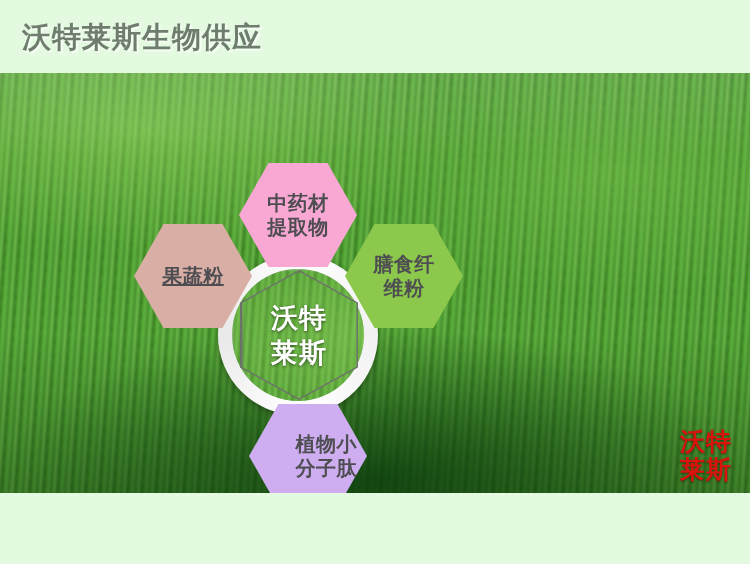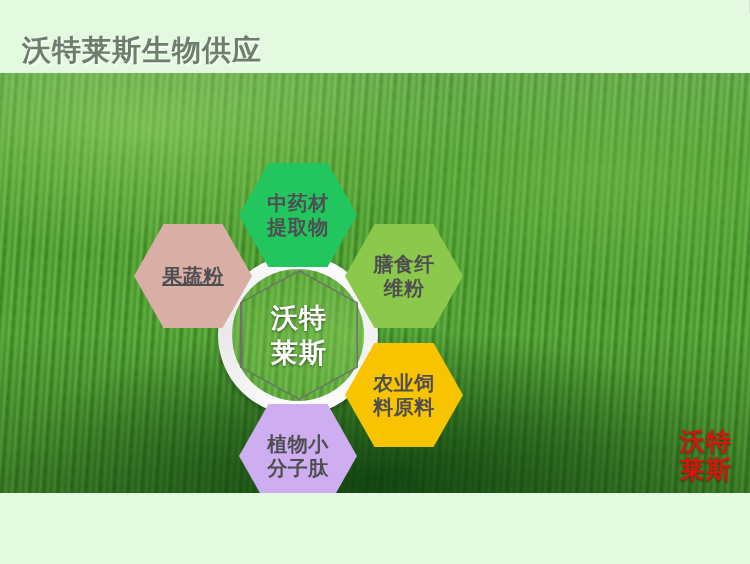--- a/index.html
+++ b/index.html
@@ -14,21 +14,20 @@
     background:#e4fae0;
     box-sizing:border-box;
     border-bottom:1px solid #d2ddd0;
     border-right:1px solid #d6e0d4;
   }
 
   
   .header{
     position:absolute;left:0;top:0;width:750px;height:73px;
     background:#e4fae0;
-    margin-top:13px;
   }
   .header-title{
     position:absolute;left:22px;top:18px;
     font-size:29px;font-weight:bold;
     letter-spacing:1px;
     color:#6e7d6d;
     text-shadow:1px 1px 0 #f3fff0, 2px 2px 1px rgba(255,255,255,.7);
     white-space:nowrap;
   }
 
@@ -78,21 +77,21 @@
     color:#4e4e52;
     letter-spacing:0.5px;
     box-sizing:border-box;padding:0 10px;
     filter:drop-shadow(0 1px 2px rgba(0,0,0,.30));
   }
   .hex span{display:block;white-space:pre-line;}
 
   .hex-top      {left:109px;top:8px;}
   .hex-ur       {left:215px;top:69px;}
   .hex-lr       {left:215px;top:188px;}
-  .hex-bottom   {left:109px;top:249px;}
+  .hex-bottom   {left:119px;top:249px;justify-content:flex-end;}
   .hex-ll       {left:4px;top:188px;}
   .hex-ul       {left:4px;top:69px;text-decoration:underline;}
 
   
   .ring{
     position:absolute;left:88px;top:100px;width:160px;height:160px;
     border-radius:50%;
     background:
       conic-gradient(from 0deg,#ffffff,#f1f1f1,#ffffff,#e9e9e9,#ffffff);
     box-shadow:0 2px 6px rgba(0,0,0,.35);
@@ -162,34 +161,30 @@
     <div class="photo-vignette"></div>
 
     <div class="cluster">
 
       <div class="ring">
         <div class="ring-hole">
           <div class="photo-bg"></div>
         </div>
       </div>
 
-      <div class="hex hex-top" style="background:#22c55e">
+      <div class="hex hex-top" style="background:#f9a8d4">
         <span>中药材
 提取物</span>
       </div>
 
       <div class="hex hex-ur" style="background:#8cc84b">
         <span>膳食纤
 维粉</span>
       </div>
 
-      <div class="hex hex-lr" style="background:#f8c400">
-        <span>农业饲
-料原料</span>
-      </div>
 
       <div class="hex hex-bottom" style="background:#ceaef0">
         <span>植物小
 分子肽</span>
       </div>
 
 
       <div class="hex hex-ul" style="background:#d9aea5">
         <span>果蔬粉</span>
       </div>

